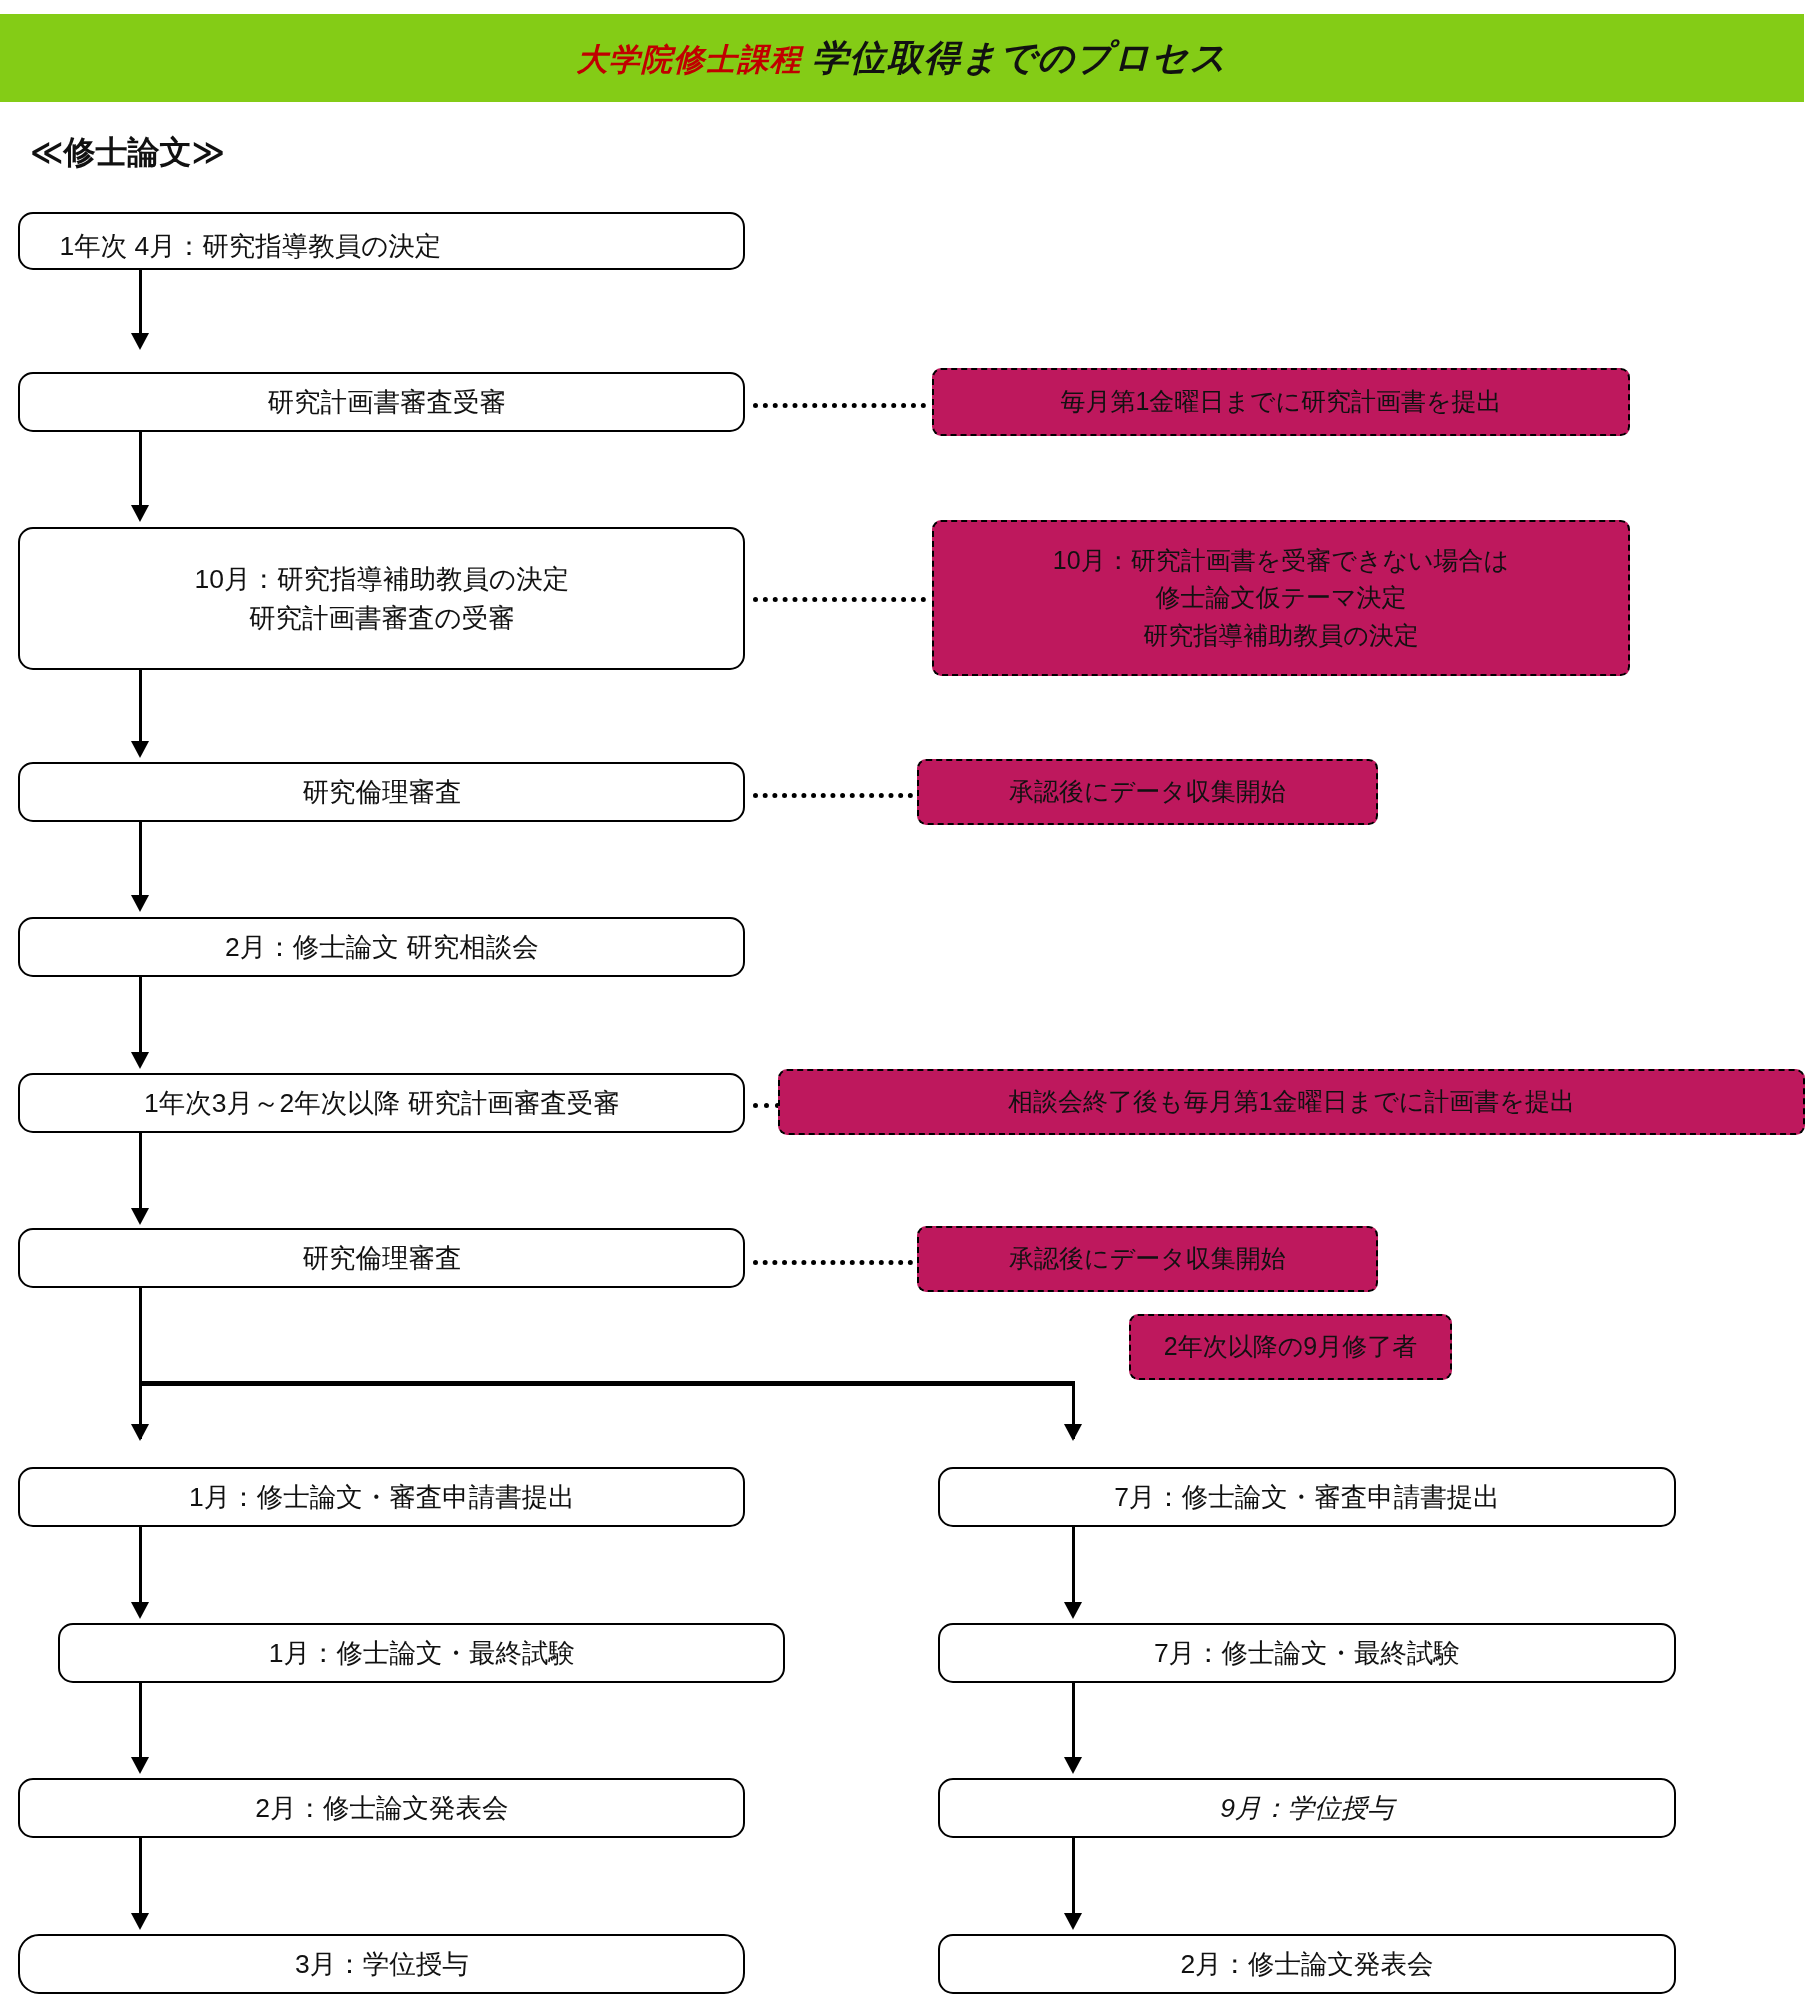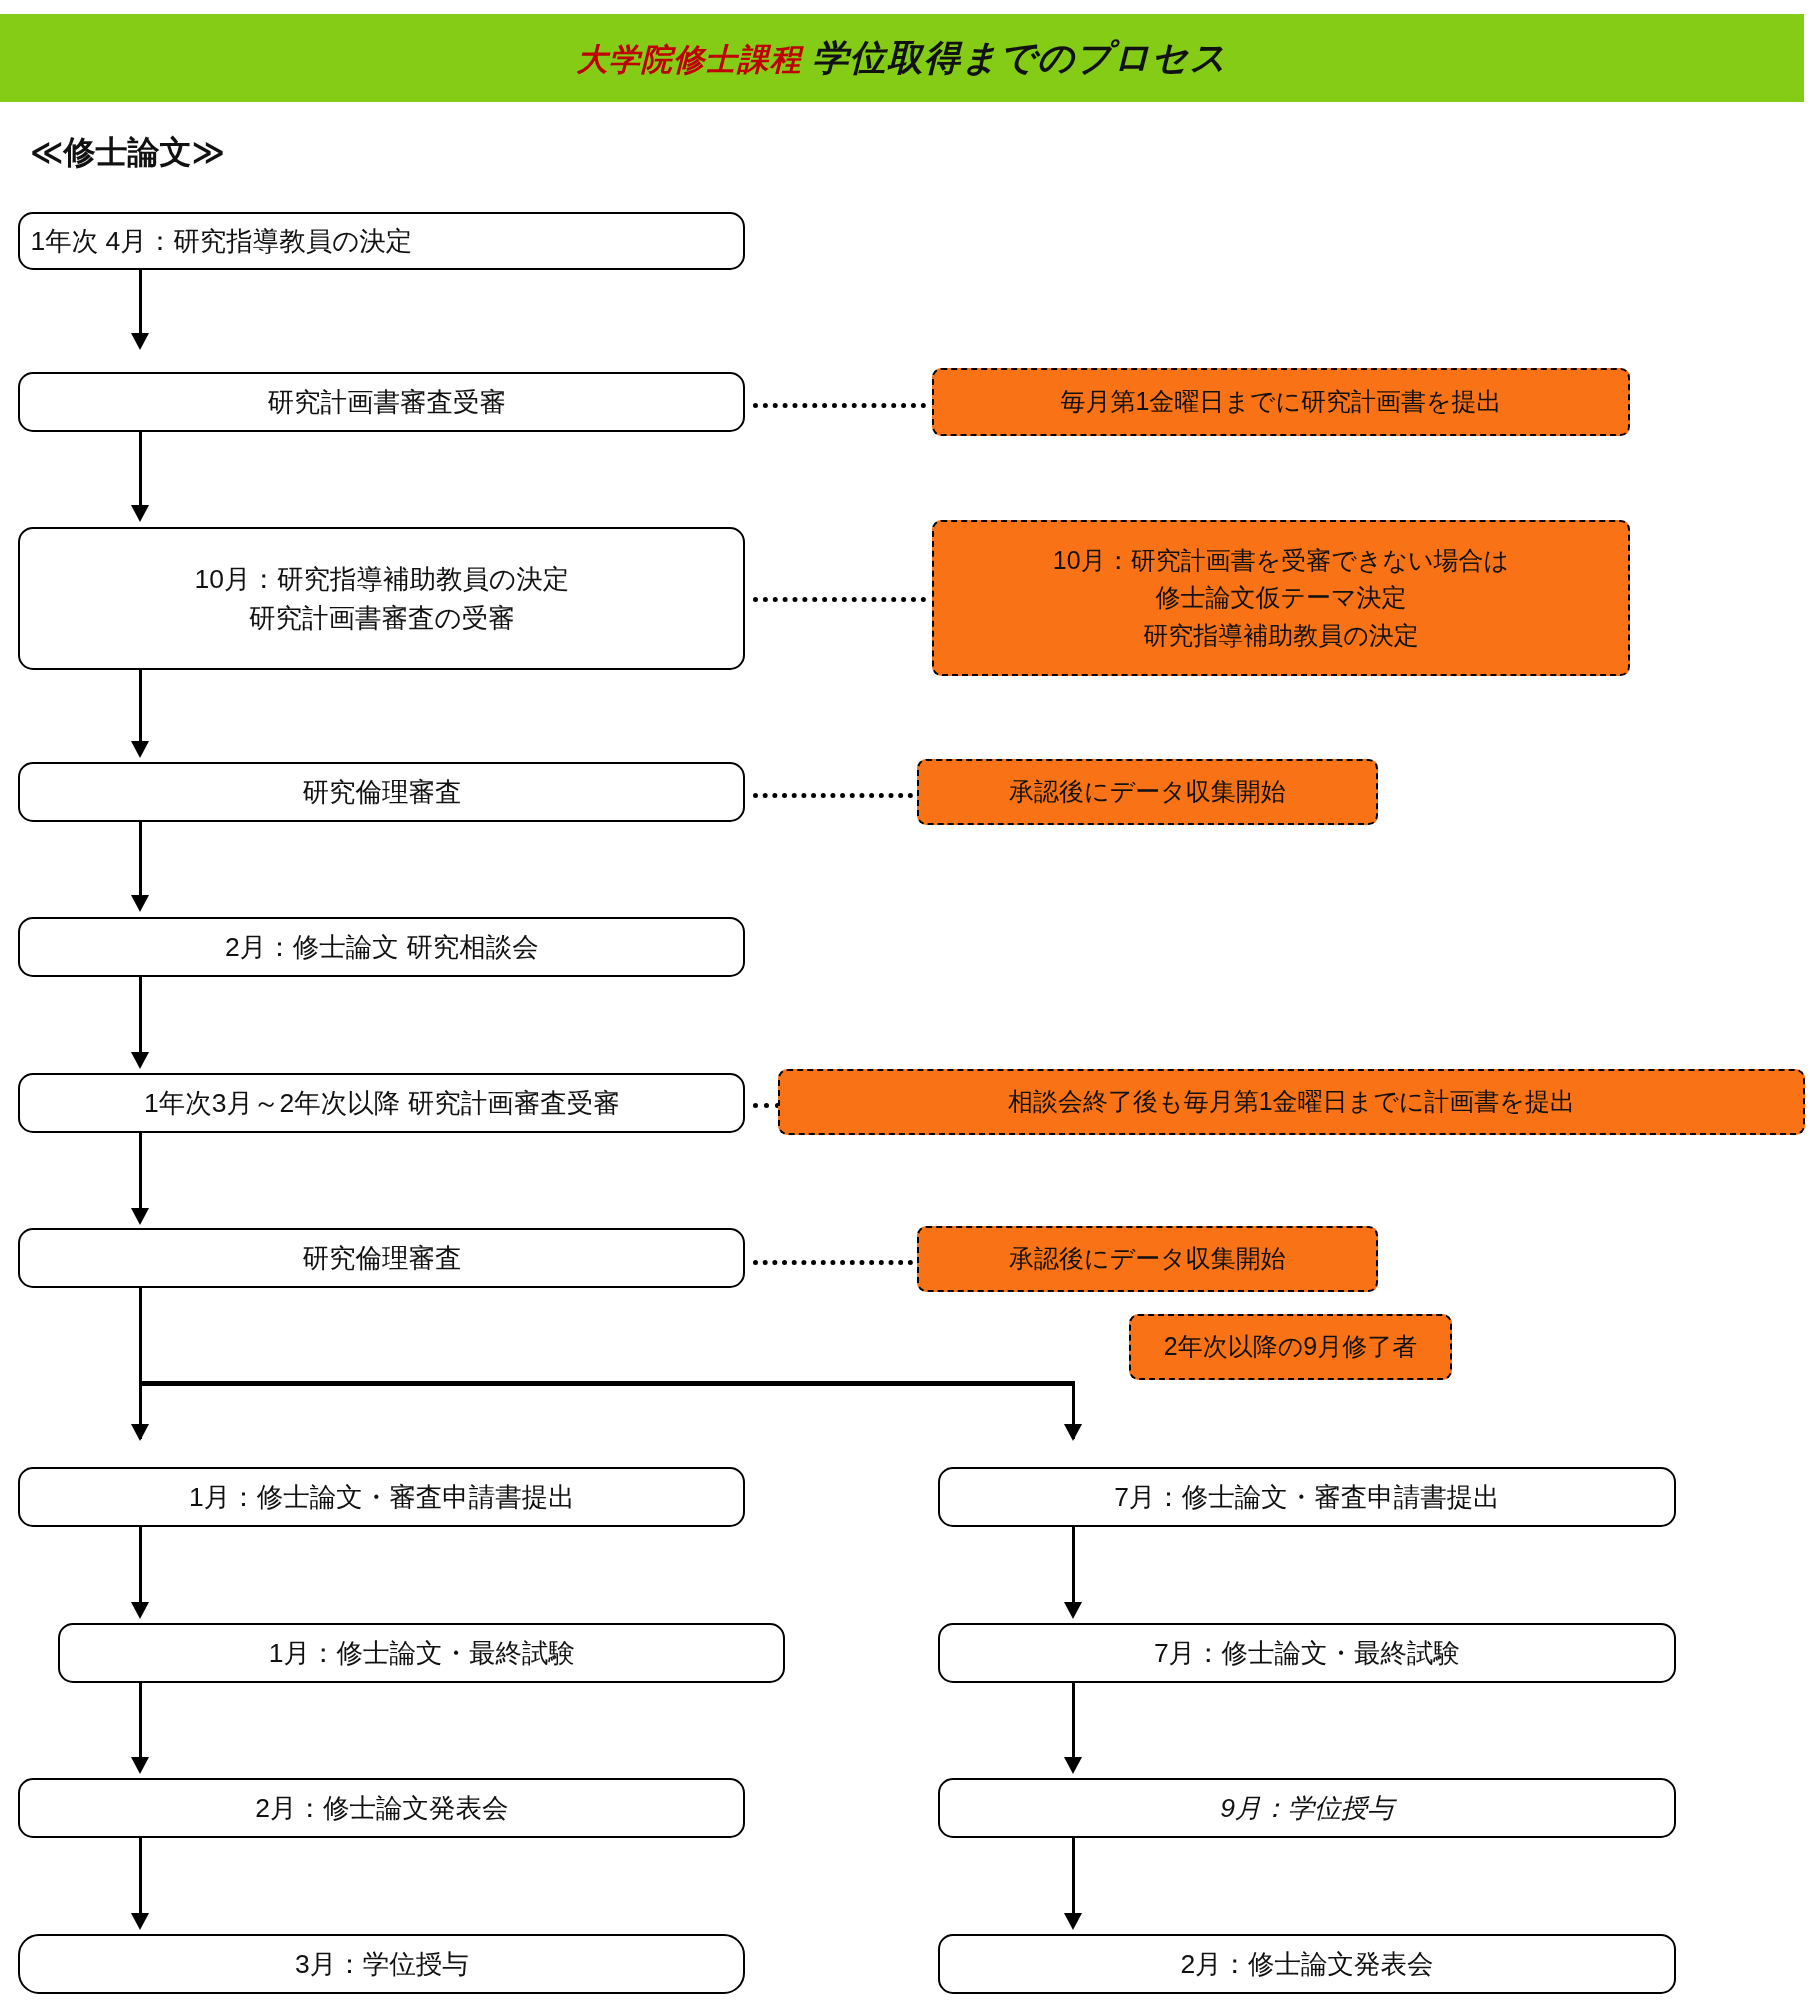--- a/index.html
+++ b/index.html
@@ -71,31 +71,32 @@
     justify-content: center;
     color: #111111;
     font-size: 26.5px;
     line-height: 1.45;
     text-align: center;
     padding: 2.3px 10.4px;
   }
   .pbox.left-align {
     align-items: flex-start;
     text-align: left;
-    padding-left: 10px;
+    padding-left: 39px;
+    justify-content: flex-end;
   }
   .pbox .ln { display: block; white-space: nowrap; }
 
   
   .nbox {
     position: absolute;
     box-sizing: border-box;
     border: 2.3px dashed #000000;
     border-radius: 9.2px;
-    background: #f97316;
+    background: #be185d;
     display: flex;
     flex-direction: column;
     align-items: center;
     justify-content: center;
     color: #111111;
     font-size: 25px;
     line-height: 1.5;
     text-align: center;
     padding: 3.5px 11.5px;
   }

